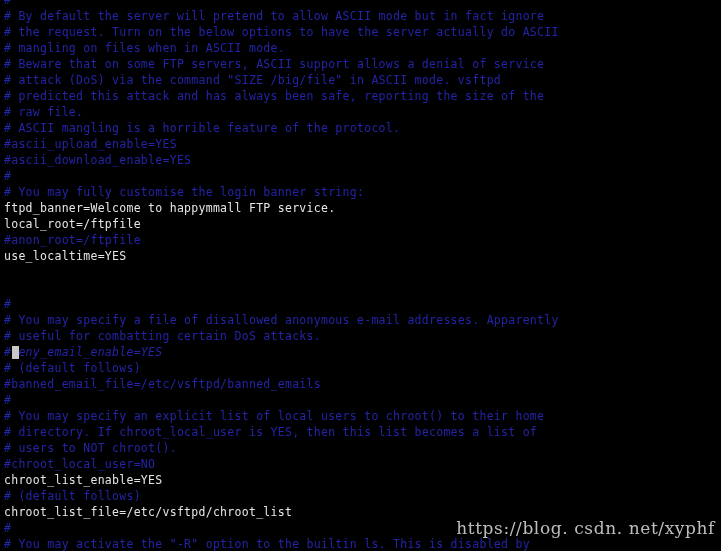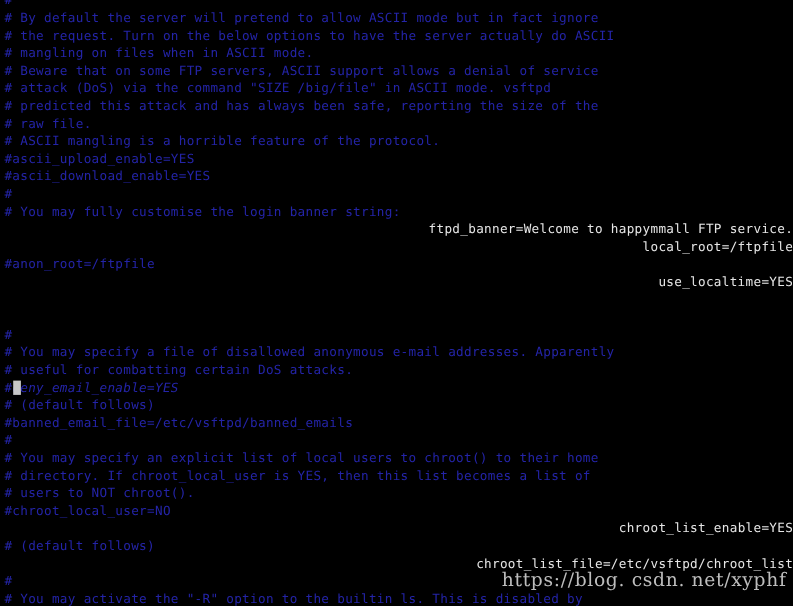--- a/index.html
+++ b/index.html
@@ -31,21 +31,21 @@
     letter-spacing: 0.28px;
     white-space: pre;
   }
   .line {
     height: 16px;
     white-space: pre;
     padding-left: 4px;
     box-sizing: border-box;
   }
   .comment { color: #2424a8; }
-  .code    { color: #e6e6e6; text-align: right; }
+  .code    { color: #e6e6e6; }
   .blank   { color: transparent; }
   .cursor-line { position: relative; font-style: italic; }
   .cursor-block {
     position: absolute;
     top: 2px;
     left: 11.6px;
     width: 7.3px;
     height: 13px;
     background: #c8c8c8;
   }

